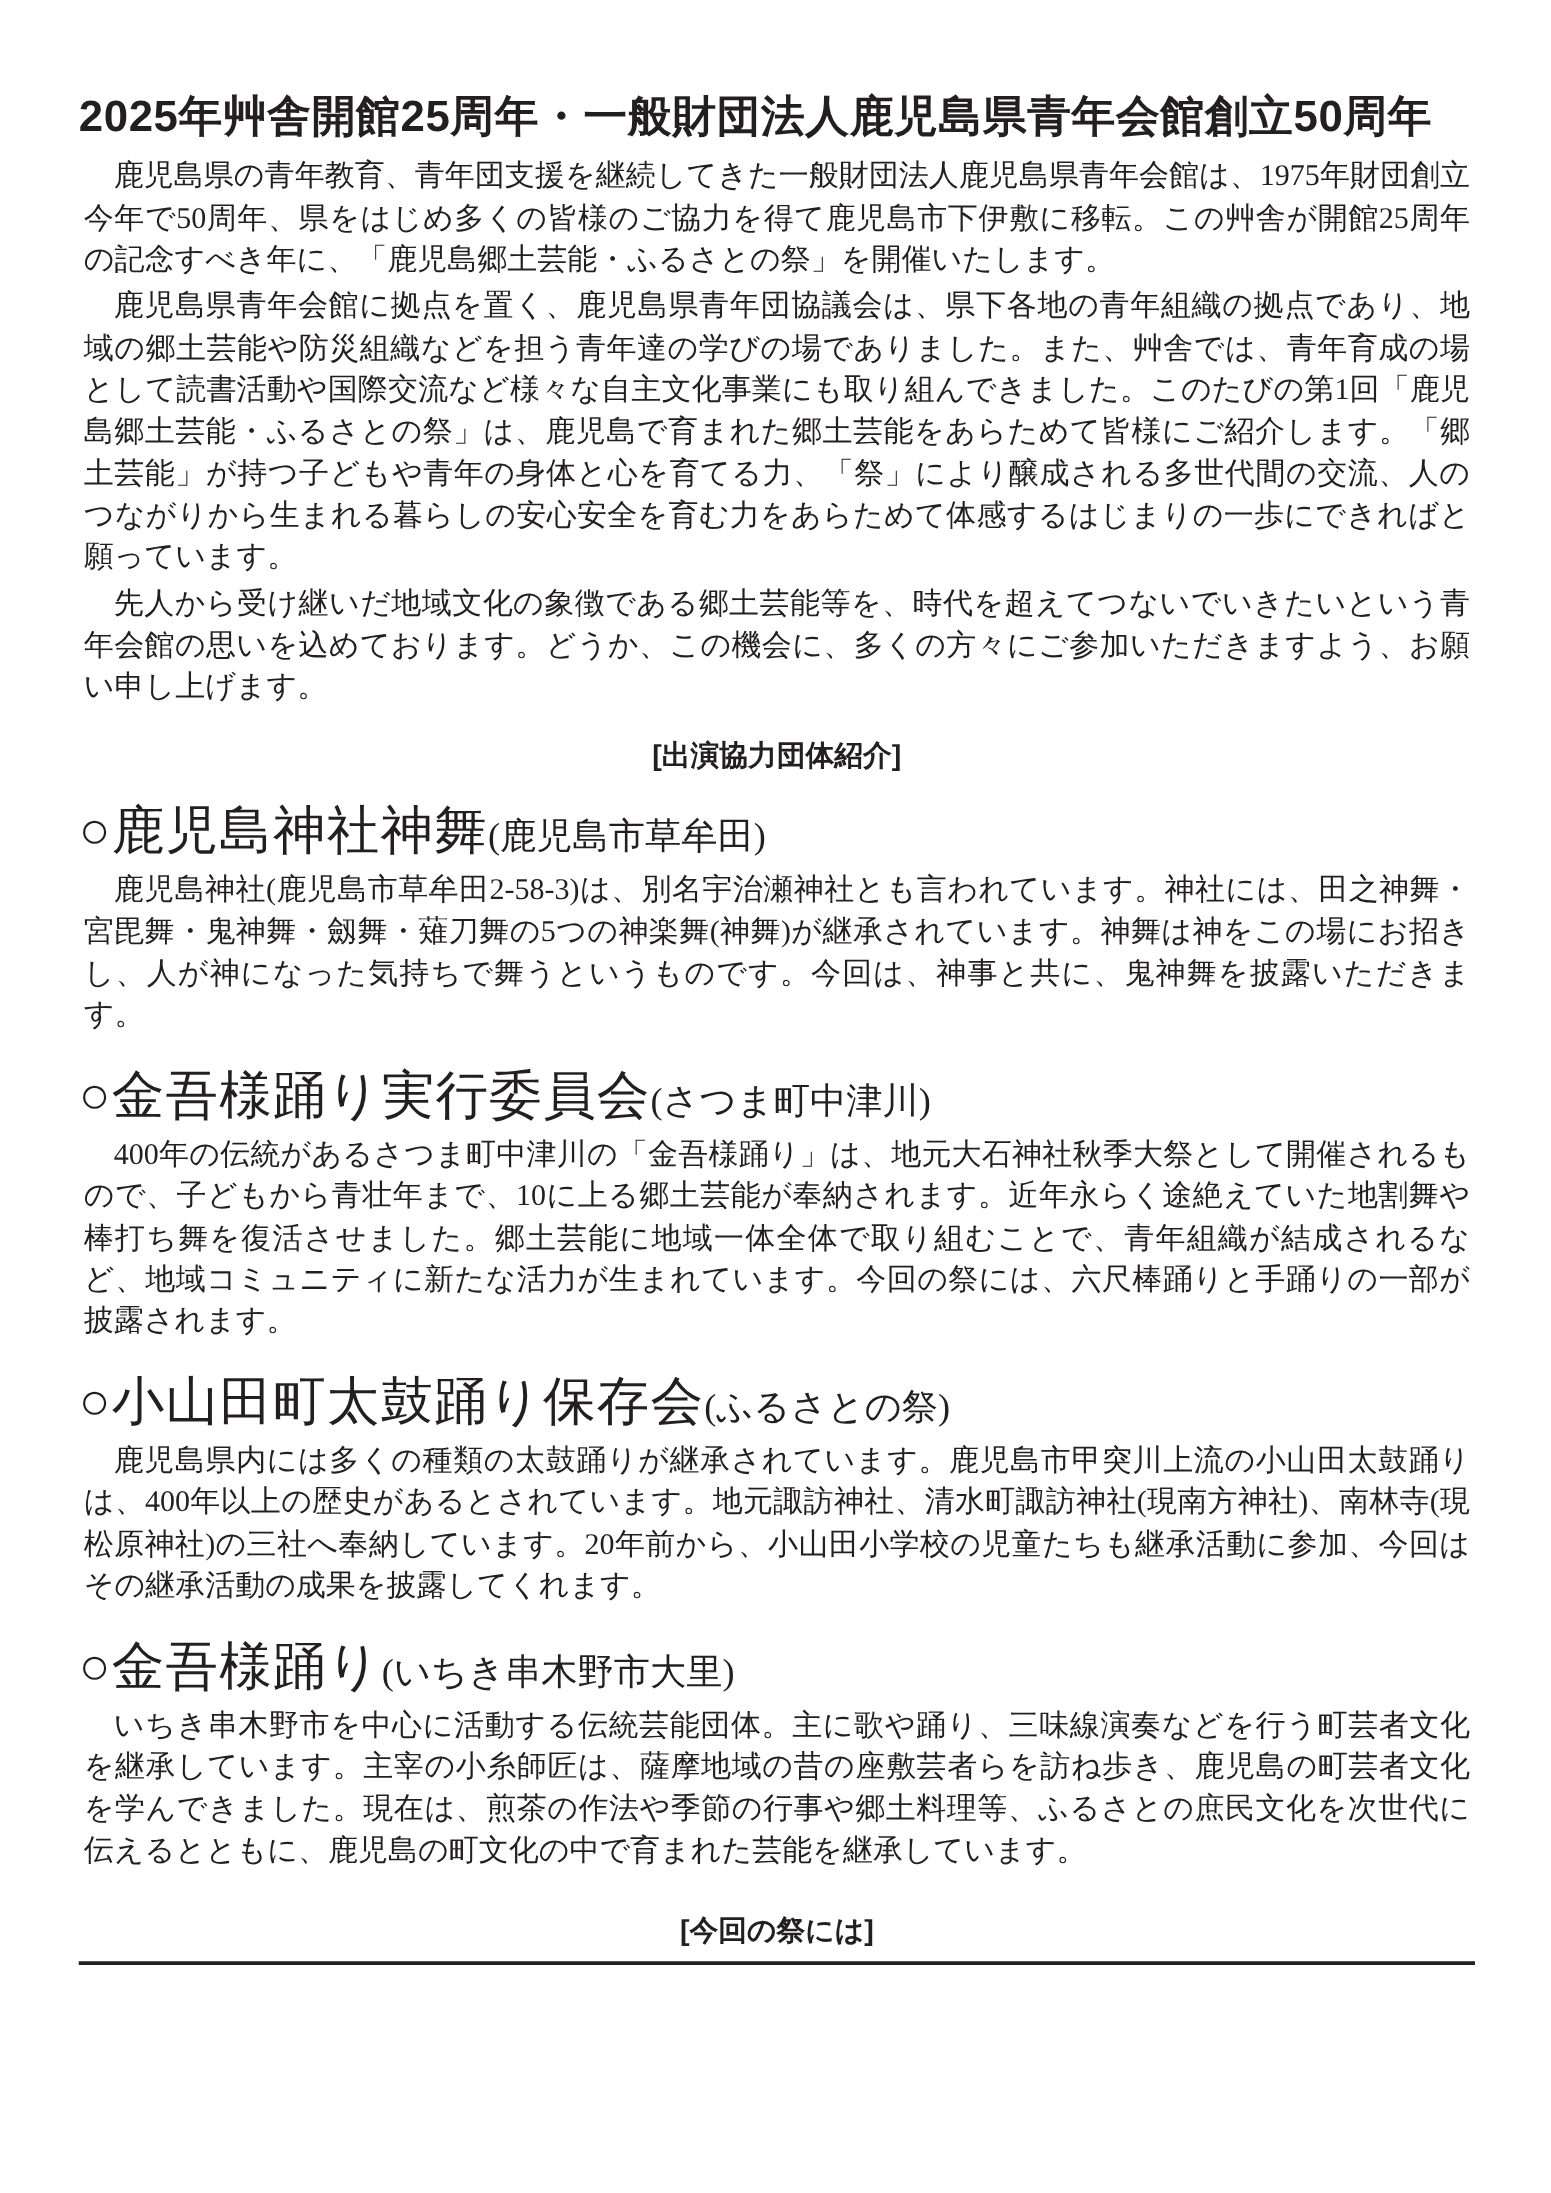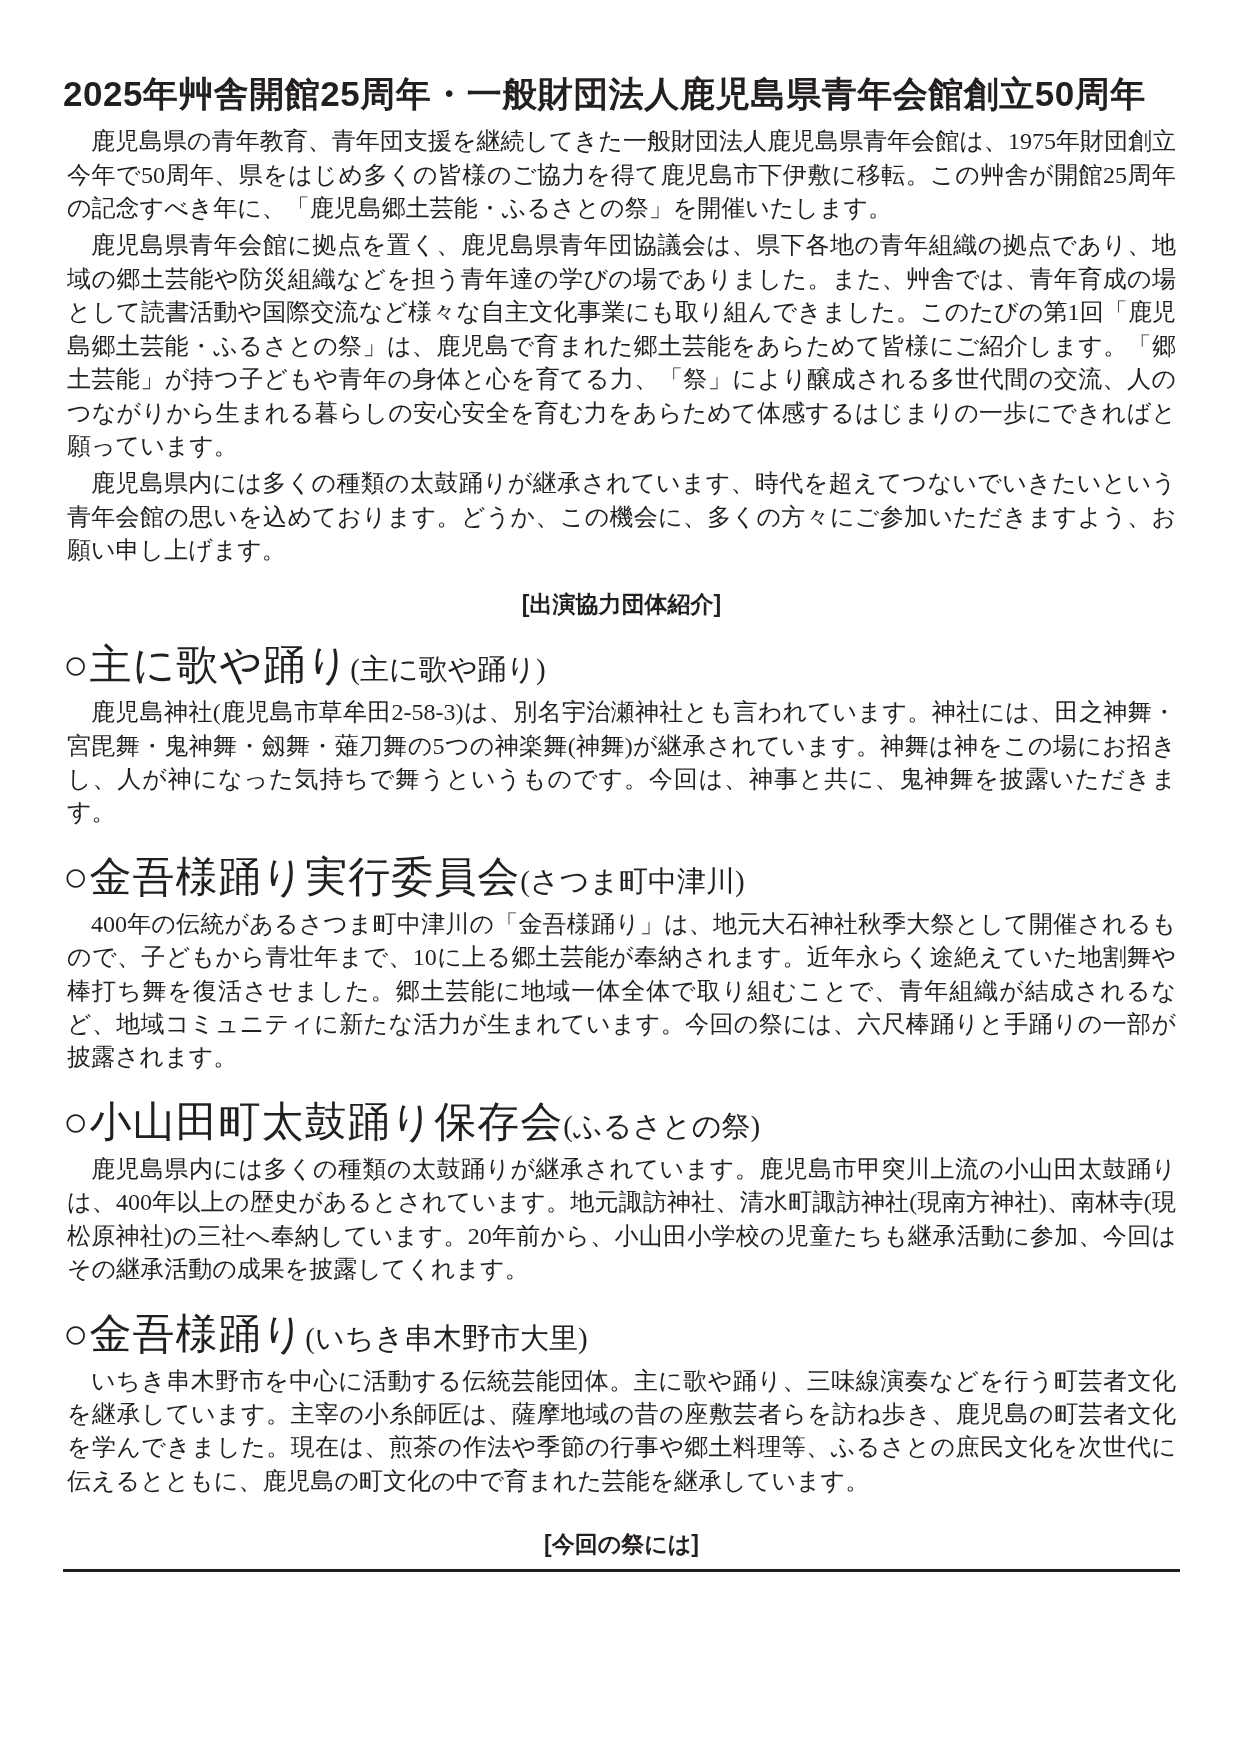--- a/index.html
+++ b/index.html
@@ -73,27 +73,27 @@
 </head>
 <body>
 
 <div class="page">
 
   <h1 class="doc-title">2025年艸舎開館25周年・一般財団法人鹿児島県青年会館創立50周年</h1>
 
   <div class="intro">
     <p class="body-text">鹿児島県の青年教育、青年団支援を継続してきた一般財団法人鹿児島県青年会館は、1975年財団創立今年で50周年、県をはじめ多くの皆様のご協力を得て鹿児島市下伊敷に移転。この艸舎が開館25周年の記念すべき年に、「鹿児島郷土芸能・ふるさとの祭」を開催いたします。</p>
     <p class="body-text">鹿児島県青年会館に拠点を置く、鹿児島県青年団協議会は、県下各地の青年組織の拠点であり、地域の郷土芸能や防災組織などを担う青年達の学びの場でありました。また、艸舎では、青年育成の場として読書活動や国際交流など様々な自主文化事業にも取り組んできました。このたびの第1回「鹿児島郷土芸能・ふるさとの祭」は、鹿児島で育まれた郷土芸能をあらためて皆様にご紹介します。「郷土芸能」が持つ子どもや青年の身体と心を育てる力、「祭」により醸成される多世代間の交流、人のつながりから生まれる暮らしの安心安全を育む力をあらためて体感するはじまりの一歩にできればと願っています。</p>
-    <p class="body-text">鹿児島県内には多くの種類の太鼓踊りが継承されています、時代を超えてつないでいきたいという青年会館の思いを込めております。どうか、この機会に、多くの方々にご参加いただきますよう、お願い申し上げます。</p>
+    <p class="body-text">先人から受け継いだ地域文化の象徴である郷土芸能等を、時代を超えてつないでいきたいという青年会館の思いを込めております。どうか、この機会に、多くの方々にご参加いただきますよう、お願い申し上げます。</p>
   </div>
 
   <div class="section-label">[出演協力団体紹介]</div>
 
   <div class="group">
-    <div class="group-heading"><span class="marker">○</span><span>主に歌や踊り</span><span class="loc">(主に歌や踊り)</span></div>
+    <div class="group-heading"><span class="marker">○</span><span>鹿児島神社神舞</span><span class="loc">(鹿児島市草牟田)</span></div>
     <p class="body-text">鹿児島神社(鹿児島市草牟田2-58-3)は、別名宇治瀬神社とも言われています。神社には、田之神舞・宮毘舞・鬼神舞・劔舞・薙刀舞の5つの神楽舞(神舞)が継承されています。神舞は神をこの場にお招きし、人が神になった気持ちで舞うというものです。今回は、神事と共に、鬼神舞を披露いただきます。</p>
   </div>
 
   <div class="group">
     <div class="group-heading"><span class="marker">○</span><span>金吾様踊り実行委員会</span><span class="loc">(さつま町中津川)</span></div>
     <p class="body-text">400年の伝統があるさつま町中津川の「金吾様踊り」は、地元大石神社秋季大祭として開催されるもので、子どもから青壮年まで、10に上る郷土芸能が奉納されます。近年永らく途絶えていた地割舞や棒打ち舞を復活させました。郷土芸能に地域一体全体で取り組むことで、青年組織が結成されるなど、地域コミュニティに新たな活力が生まれています。今回の祭には、六尺棒踊りと手踊りの一部が披露されます。</p>
   </div>
 
   <div class="group">
     <div class="group-heading"><span class="marker">○</span><span>小山田町太鼓踊り保存会</span><span class="loc">(ふるさとの祭)</span></div>

